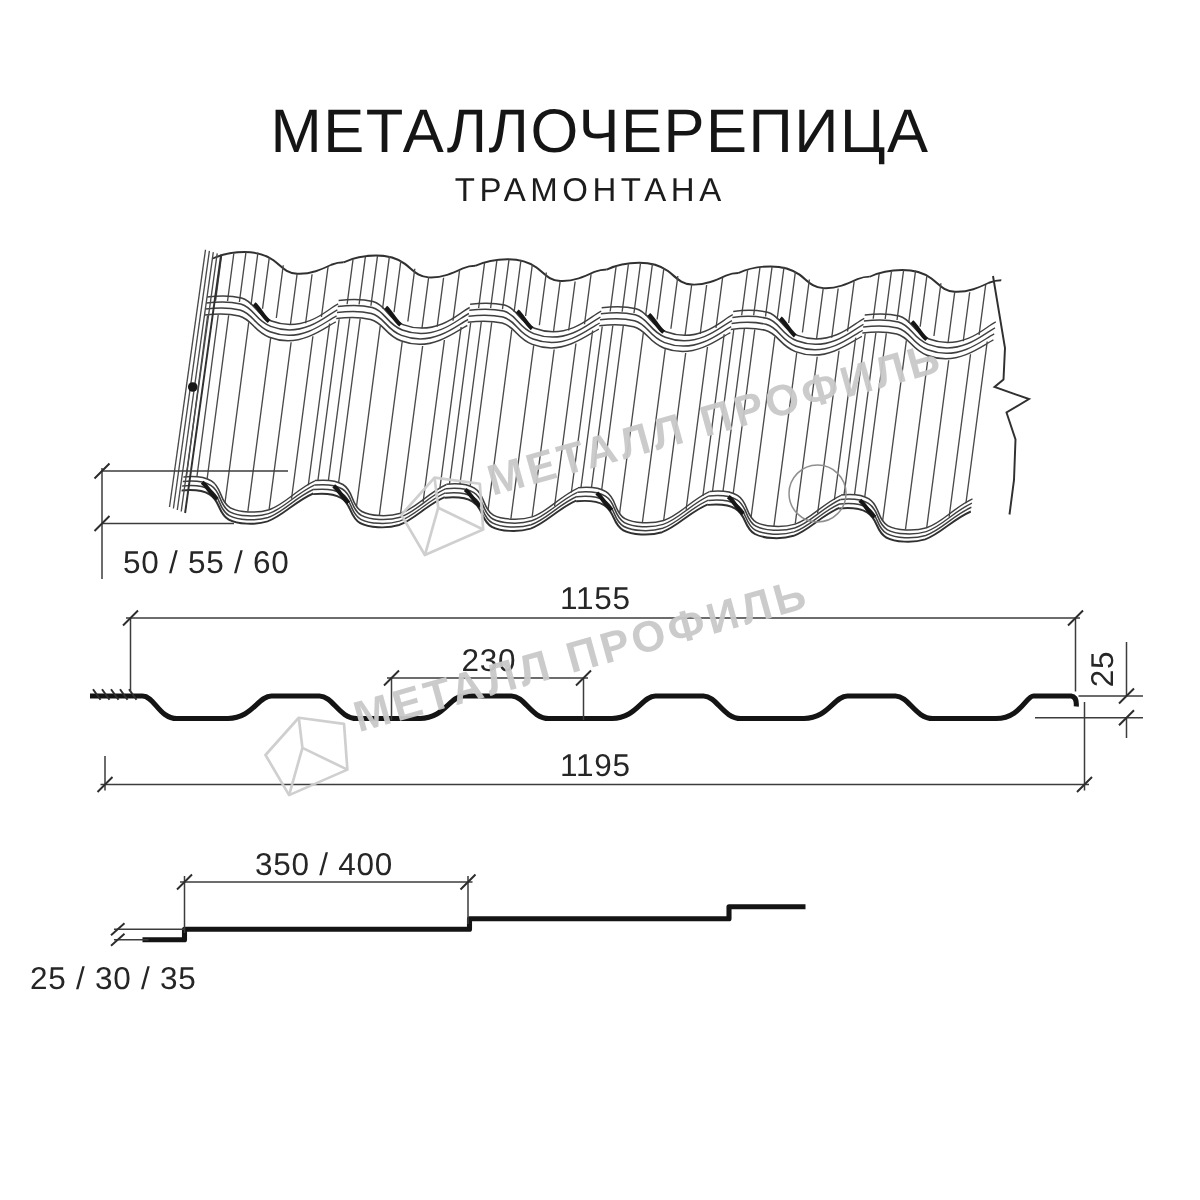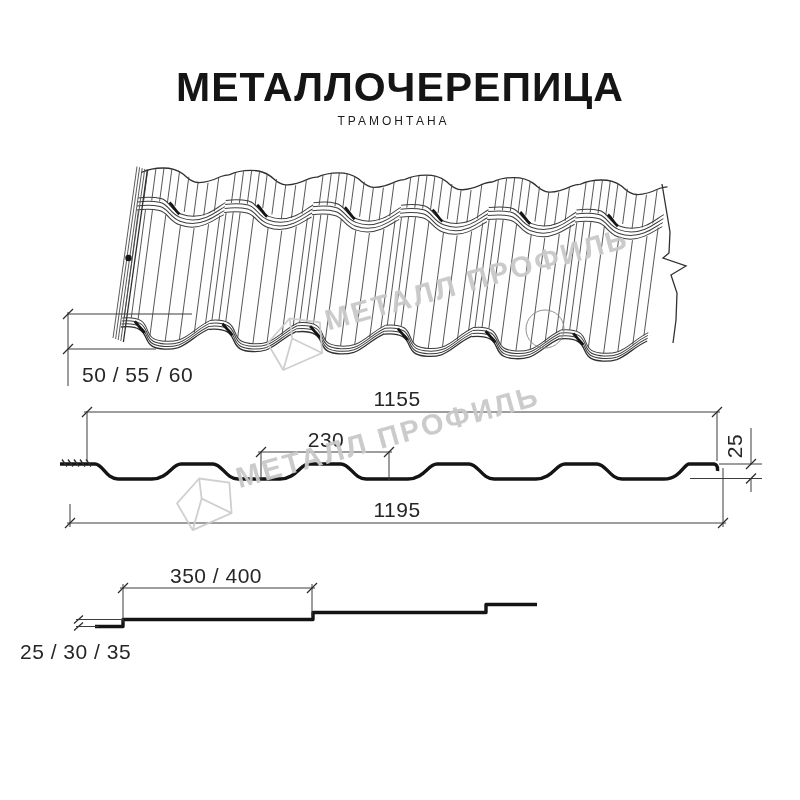--- a/index.html
+++ b/index.html
@@ -1,21 +1,21 @@
 <!DOCTYPE html>
 <html><head>
 <meta charset="utf-8">
 <style>
   html,body{margin:0;padding:0;background:#fff;}
   body{width:800px;height:800px;position:relative;overflow:hidden;
        font-family:"Liberation Sans",sans-serif;}
   .title{position:absolute;top:64px;left:0;width:800px;text-align:center;
-         font-size:41px;font-weight:700;letter-spacing:1px;color:#151515;}
+         font-size:41px;font-weight:400;letter-spacing:1px;color:#151515;}
   .subtitle{position:absolute;top:114px;left:0;width:787px;text-align:center;
-            font-size:12px;font-weight:400;letter-spacing:3px;color:#1c1c1c;}
+            font-size:22px;font-weight:400;letter-spacing:3px;color:#1c1c1c;}
   svg{position:absolute;left:0;top:0;}
   .ln   {stroke:#4a4a4a;stroke-width:.9;fill:none;}
   .lne  {stroke:#303030;stroke-width:1.3;fill:none;}
   .band {stroke:#3f3f3f;stroke-width:1;fill:none;}
   .dk   {stroke:#161616;stroke-width:2.6;fill:none;}
   .thick{stroke:#141414;stroke-width:3.4;fill:none;stroke-linejoin:round;}
   .dim  {stroke:#3c3c3c;stroke-width:1;fill:none;}
   .tick {stroke:#2d2d2d;stroke-width:1.3;fill:none;}
   .dtxt {font-family:"Liberation Sans",sans-serif;font-size:21px;fill:#262626;letter-spacing:.5px;}
   .wmt  {font-family:"Liberation Sans",sans-serif;font-size:29px;font-weight:700;

